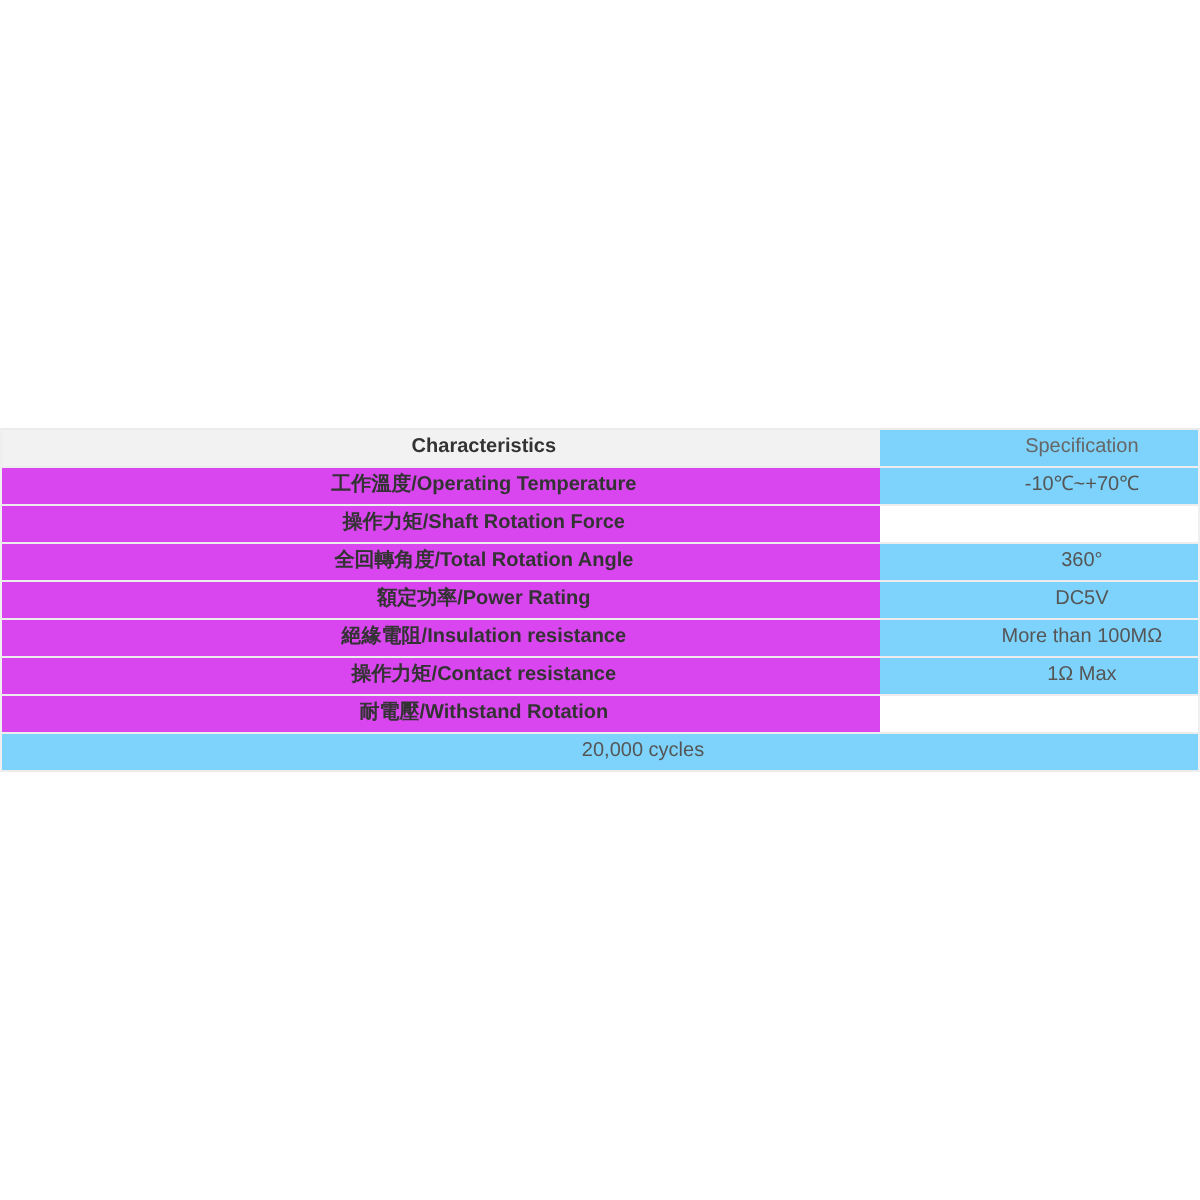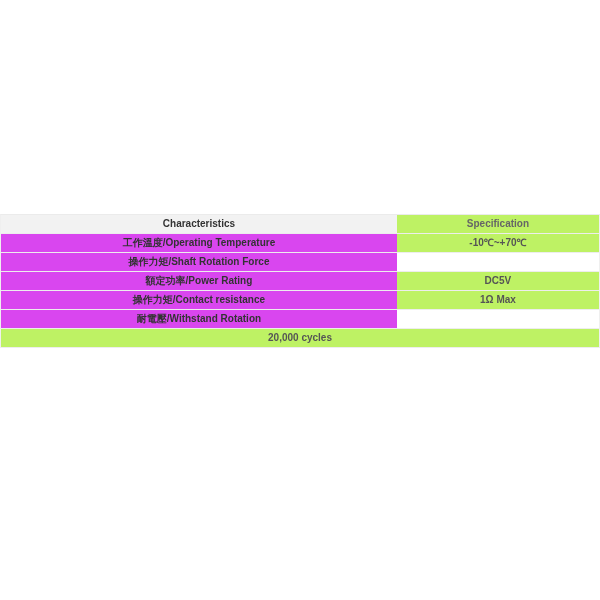--- a/index.html
+++ b/index.html
@@ -30,33 +30,34 @@
   }
 
   .cell {
     display: flex;
     align-items: center;
     justify-content: center;
     font-size: 10px;
     line-height: 18px;
     white-space: nowrap;
     overflow: hidden;
+    padding-left: 43px;
   }
 
   .cell-label {
     width: 66.2%;
     background: #d946ef;
     font-weight: bold;
     color: #333333;
   }
 
   .cell-value {
     flex: 1;
-    background: #bef264;
-    font-weight: bold;
+    background: #7dd3fc;
+    font-weight: normal;
     color: #555555;
   }
 
   .header-row .cell-label {
     background: #f2f2f2;
   }
 
   .header-row .cell-value {
     color: #666666;
   }
@@ -73,26 +74,34 @@
 
   <div class="row">
     <div class="cell cell-label">工作溫度/Operating Temperature</div>
     <div class="cell cell-value">-10℃~+70℃</div>
   </div>
 
   <div class="row">
     <div class="cell cell-label">操作力矩/Shaft Rotation Force</div>
   </div>
 
+  <div class="row">
+    <div class="cell cell-label">全回轉角度/Total Rotation Angle</div>
+    <div class="cell cell-value">360°</div>
+  </div>
 
   <div class="row">
     <div class="cell cell-label">額定功率/Power Rating</div>
     <div class="cell cell-value">DC5V</div>
   </div>
 
+  <div class="row">
+    <div class="cell cell-label">絕緣電阻/Insulation resistance</div>
+    <div class="cell cell-value">More than 100MΩ</div>
+  </div>
 
   <div class="row">
     <div class="cell cell-label">操作力矩/Contact resistance</div>
     <div class="cell cell-value">1Ω Max</div>
   </div>
 
   <div class="row">
     <div class="cell cell-label">耐電壓/Withstand Rotation</div>
   </div>
 

